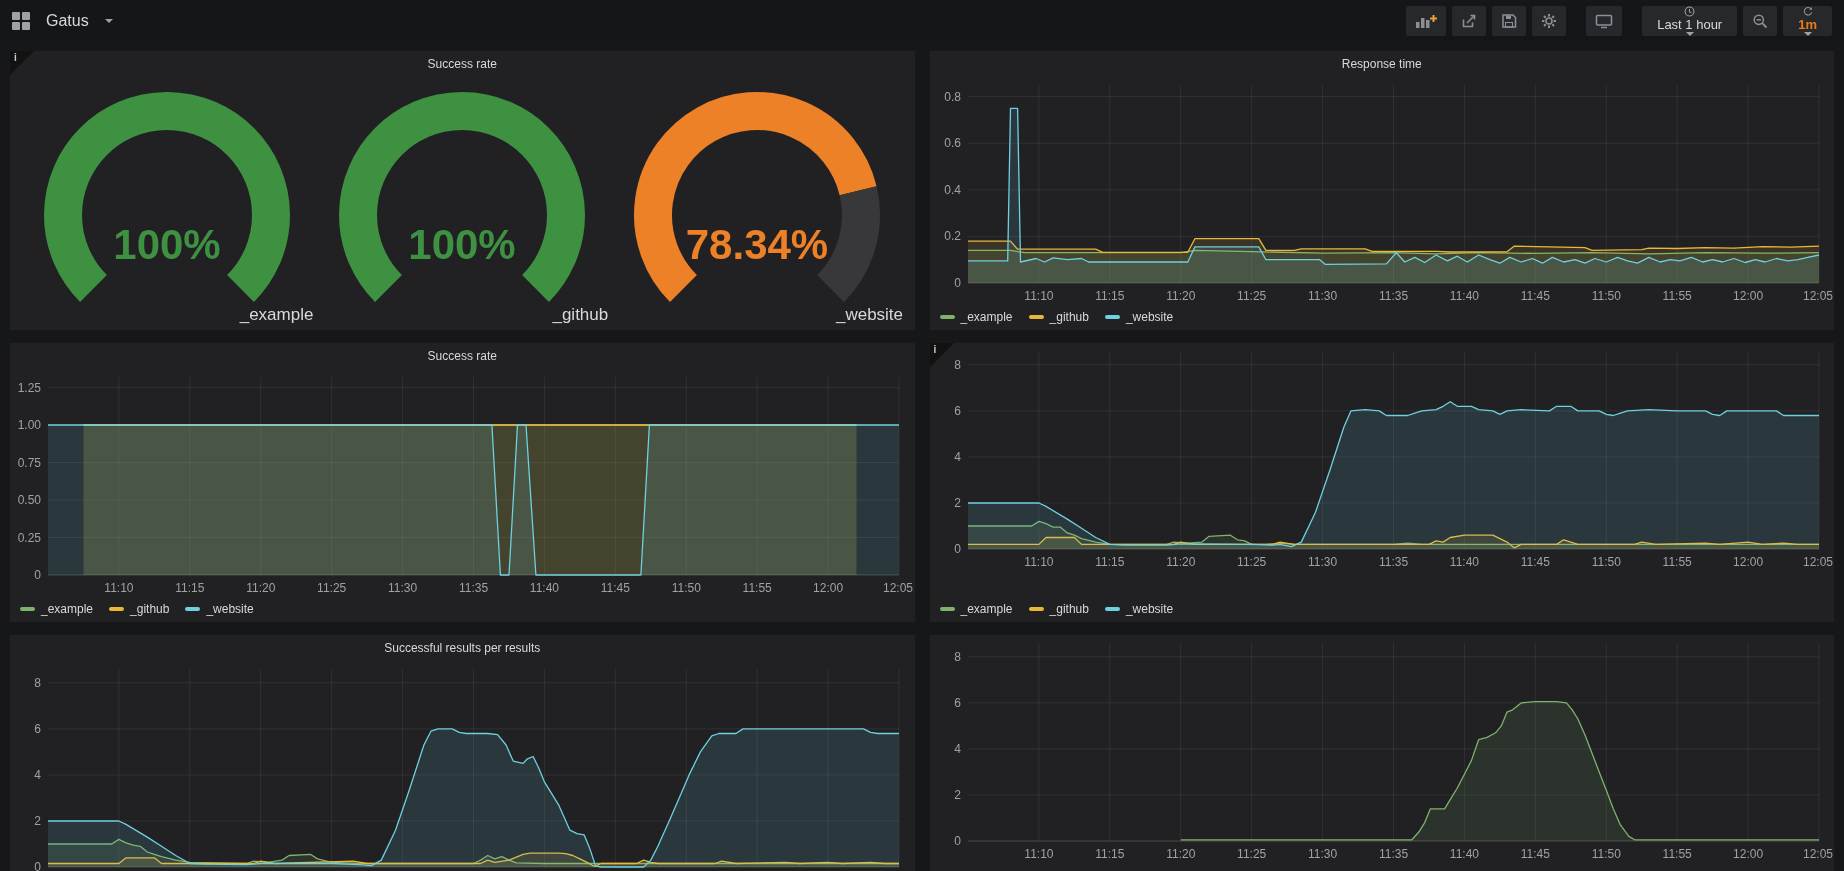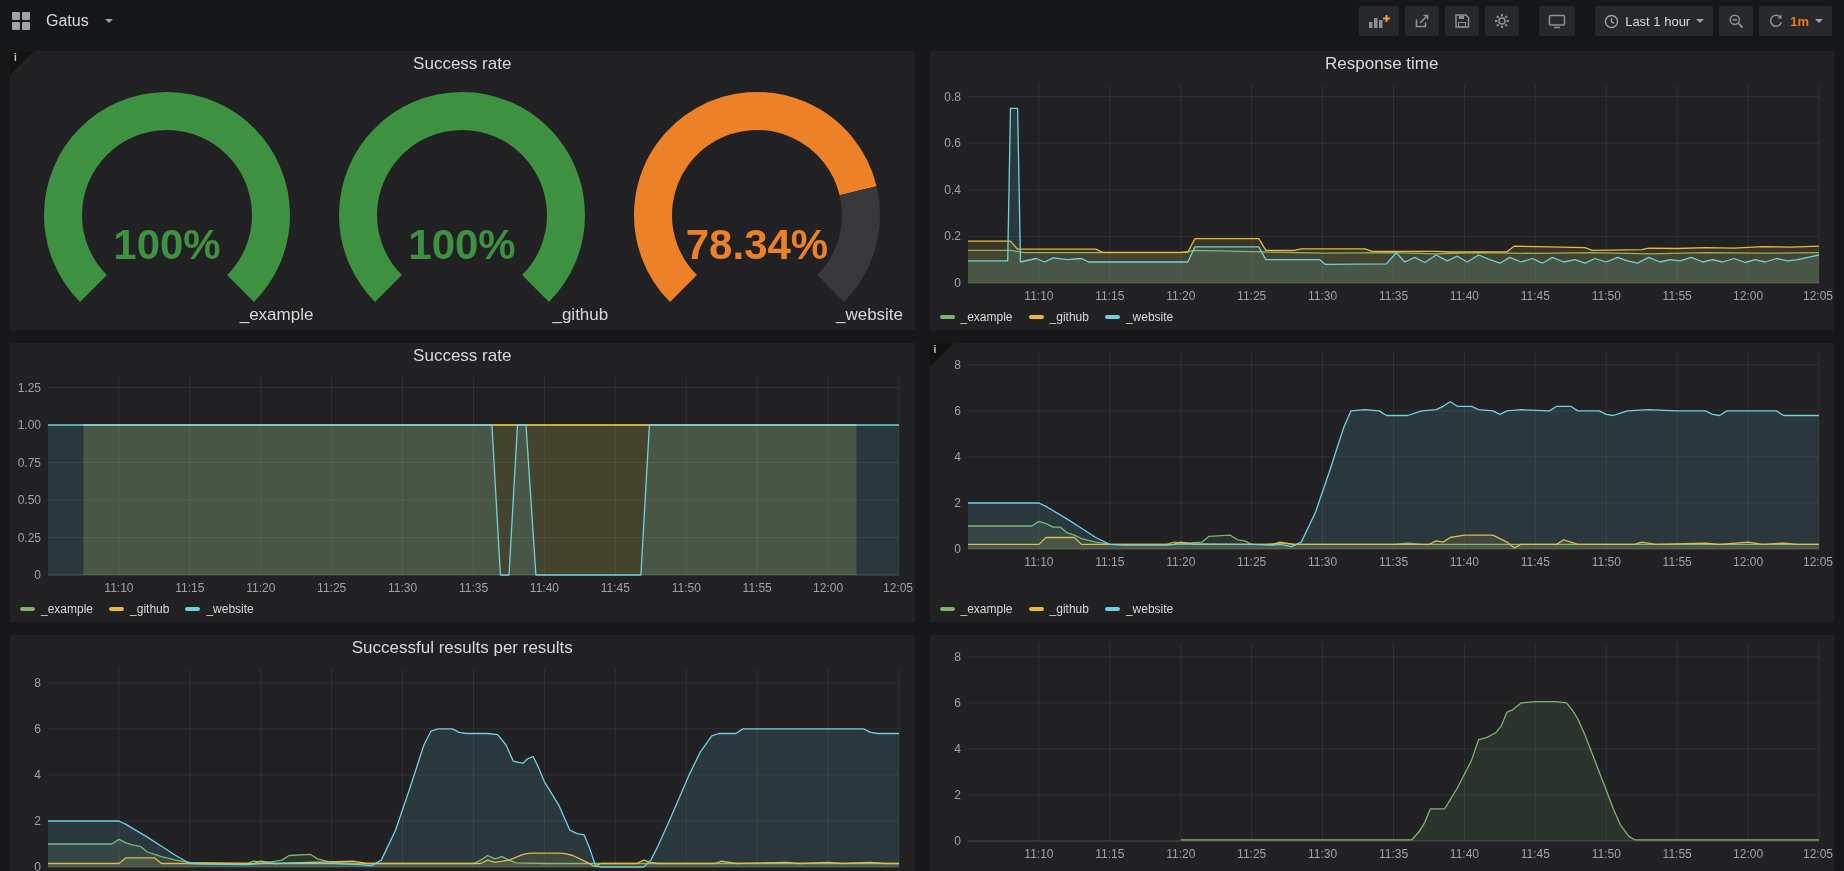--- a/index.html
+++ b/index.html
@@ -10,28 +10,28 @@
     font-family:"Liberation Sans", sans-serif;
   }
   
   .navbar { height:42px; background:#141619; display:flex; align-items:center; justify-content:space-between; padding:0 12px; }
   .nav-left { display:flex; align-items:center; gap:16px; }
   .grid-icon { display:grid; grid-template-columns:8px 8px; grid-gap:2px; cursor:pointer; }
   .grid-icon i { width:8px; height:8px; background:#9fa2a5; border-radius:1px; }
   .nav-title { font-size:16px; color:#d8d9da; cursor:pointer; }
   .caret { width:0; height:0; border-left:4px solid transparent; border-right:4px solid transparent; border-top:4px solid #9fa2a5; display:inline-block; }
   .nav-right { display:flex; align-items:center; }
-  .btn { height:30px; min-width:34px; background:#26282c; border-radius:2px; display:flex; align-items:center; justify-content:center; padding:0 9px; margin-left:6px; cursor:pointer; }
+  .btn { height:30px; min-width:34px; background:#26282c; border-radius:2px; display:flex; align-items:center; justify-content:center; padding:0 9px; margin-left:6px; cursor:pointer;flex-direction:column; }
   .btn-label { font-size:13px; color:#d8d9da; margin:0 6px 0 6px; }
   .btn-label.accent { color:#eb7b18; font-weight:bold; }
   .sp { width:14px; }
   
   .dash { padding:8px 9px; display:grid; grid-template-columns:1fr 1fr; grid-gap:11px 13px; grid-auto-rows:281px; }
   .panel { position:relative; background:#212124; border:1px solid #17181a; display:flex; flex-direction:column; }
-  .panel-title { margin:0; flex:0 0 25px; line-height:26px; text-align:center; font-size:17px; font-weight:500; color:#d8d9da; cursor:pointer; }
+  .panel-title { margin:0; flex:0 0 25px; line-height:26px; text-align:center; font-size:12px; font-weight:500; color:#d8d9da; cursor:pointer; }
   .chart { flex:1 1 auto; position:relative; cursor:crosshair; }
   .chart svg { position:absolute; top:0; left:0; }
   .legend { flex:0 0 23px; display:flex; align-items:center; gap:16px; padding:0 10px 4px 10px; font-size:12px; color:#d8d9da; }
   .legend .item { display:flex; align-items:center; cursor:pointer; }
   .legend .sw { width:15px; height:4px; border-radius:2px; margin-right:6px; }
   .info-corner { position:absolute; top:0; left:0; width:0; height:0; border-top:24px solid rgba(0,0,0,0.45); border-right:24px solid transparent; z-index:2; cursor:pointer; }
   .info-corner span { position:absolute; top:-23px; left:4px; font-size:10px; font-weight:bold; color:#c9cacb; font-style:normal; }
   
   .gauges { flex:1 1 auto; display:flex; align-items:center; justify-content:space-around; padding:4px 10px 0 10px; }
   .gauge { display:flex; flex-direction:column; align-items:flex-end; }

